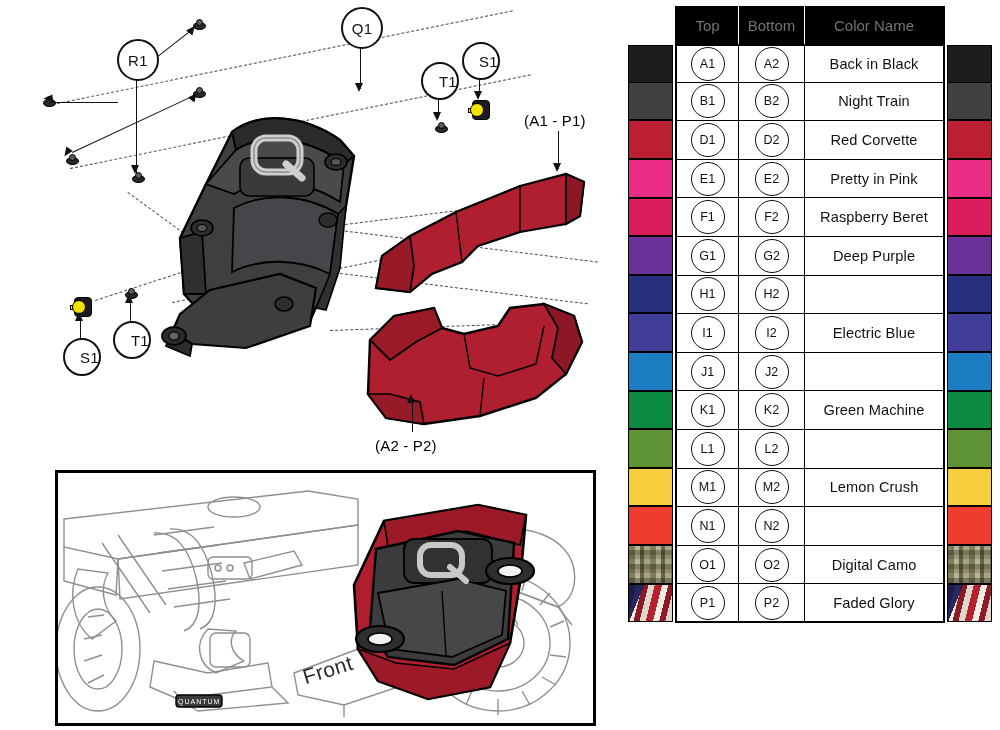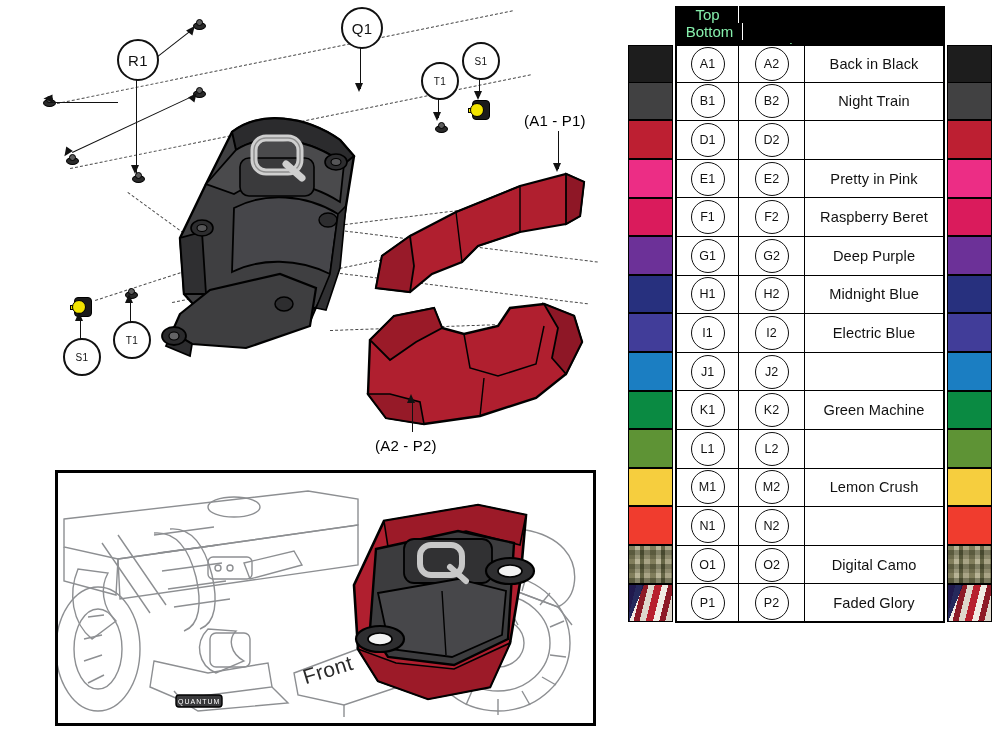--- a/index.html
+++ b/index.html
@@ -5,21 +5,21 @@
   html,body{margin:0;padding:0;background:#fff;}
   body{width:1000px;height:730px;position:relative;overflow:hidden;
        font-family:"Liberation Sans","DejaVu Sans",sans-serif;color:#000;}
 
   
   #diagram{position:absolute;left:0;top:0;width:625px;height:730px;}
 
   .balloon{position:absolute;border:2px solid #111;border-radius:50%;
            background:#fff;display:flex;align-items:center;justify-content:center;
            font-size:15px;letter-spacing:.3px;color:#111;z-index:14;}
-  .bsm{width:34px;height:34px;font-size:10px;}
+  .bsm{width:34px;height:34px;font-size:15px;justify-content:flex-end;}
 
   .lbl{position:absolute;font-weight:normal;font-size:15px;letter-spacing:.2px;
        white-space:nowrap;z-index:14;}
 
   .leader{position:absolute;background:#111;z-index:12;}
   .lv{width:1.3px;}
   .lh{height:1.3px;}
 
   .arrow{position:absolute;width:0;height:0;z-index:13;}
   .a-dn{border-left:4.5px solid transparent;border-right:4.5px solid transparent;border-top:9px solid #111;}
@@ -53,21 +53,21 @@
   #frontlbl{position:absolute;left:300px;top:666px;z-index:26;
             font-size:21px;color:#2a2a2a;letter-spacing:.4px;
             transform:rotate(-17deg);transform-origin:0 0;}
 
   
   #table{position:absolute;left:675px;top:6px;width:270px;z-index:30;}
   .thead{background:#F6921E;border:2px solid #000;height:34px;
          display:flex;align-items:center;justify-content:center;
          font-size:15.5px;color:#111;letter-spacing:.1px;}
   .tsub{background:#000;border-left:2px solid #000;border-right:2px solid #000;
-        height:38px;display:flex;color:#86efac;font-size:15px;flex-direction:column;}
+        height:38px;display:flex;color:#737373;font-size:15px;}
   .tsub div{display:flex;align-items:center;justify-content:center;height:100%;
             box-sizing:border-box;}
   .sub-top{width:62px;border-right:1.5px solid #fff;}
   .sub-bot{width:66px;border-right:1.5px solid #fff;}
   .sub-name{flex:1;text-align:center;}
 
   .trow{position:relative;height:38.6px;display:flex;box-sizing:border-box;
         border-left:2px solid #000;border-right:2px solid #000;
         border-bottom:1.6px solid #000;background:#fff;}
   .trow:first-of-type{border-top:2px solid #000;}
@@ -346,20 +346,21 @@
         <div class="swatch sw-r" style="background:#414142;"></div>
       </div>
       <div class="trow">
         <div class="swatch sw-l" style="background:#bd1f32;"></div>
         <div class="cell c-top">
           <span class="code">D1</span>
         </div>
         <div class="cell c-bot">
           <span class="code">D2</span>
         </div>
+        <div class="cell c-name">Red Corvette</div>
         <div class="swatch sw-r" style="background:#bd1f32;"></div>
       </div>
       <div class="trow">
         <div class="swatch sw-l" style="background:#ec2d85;"></div>
         <div class="cell c-top">
           <span class="code">E1</span>
         </div>
         <div class="cell c-bot">
           <span class="code">E2</span>
         </div>
@@ -389,21 +390,20 @@
         <div class="swatch sw-r" style="background:#6c3198;"></div>
       </div>
       <div class="trow">
         <div class="swatch sw-l" style="background:#27307e;"></div>
         <div class="cell c-top">
           <span class="code">H1</span>
         </div>
         <div class="cell c-bot">
           <span class="code">H2</span>
         </div>
-        <div class="cell c-name">Midnight Blue</div>
         <div class="swatch sw-r" style="background:#27307e;"></div>
       </div>
       <div class="trow">
         <div class="swatch sw-l" style="background:#413d99;"></div>
         <div class="cell c-top">
           <span class="code">I1</span>
         </div>
         <div class="cell c-bot">
           <span class="code">I2</span>
         </div>

